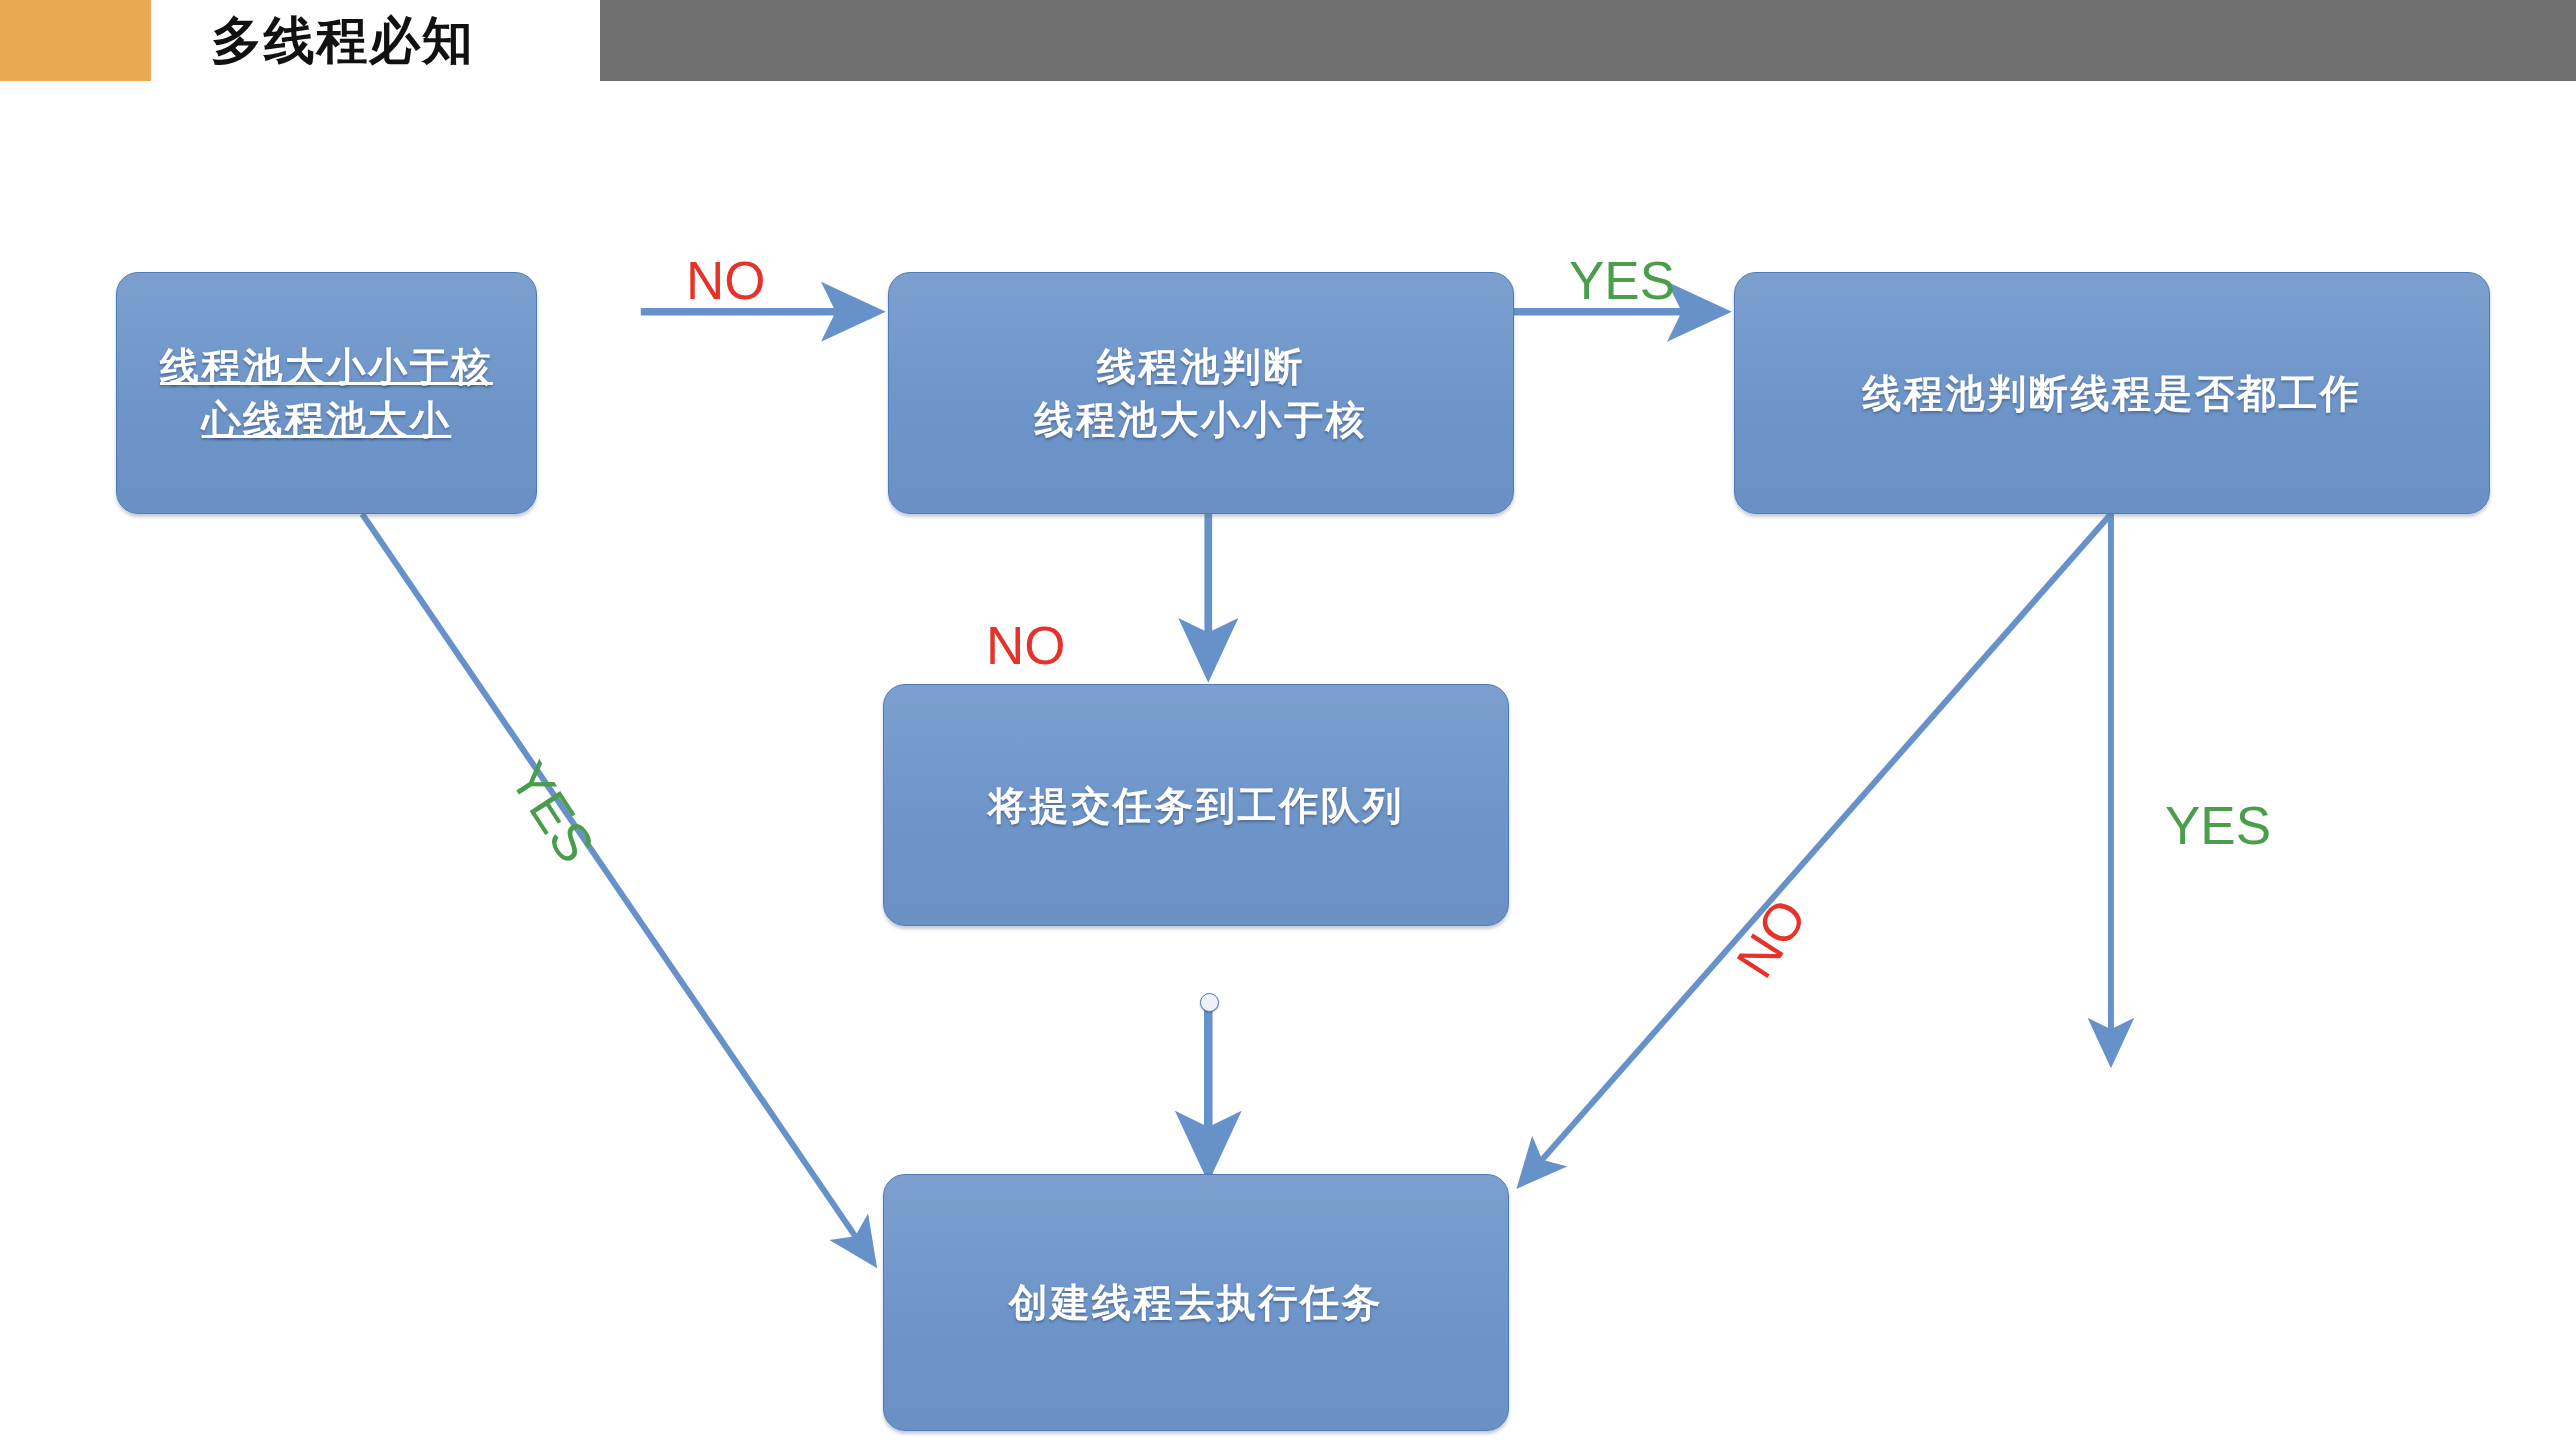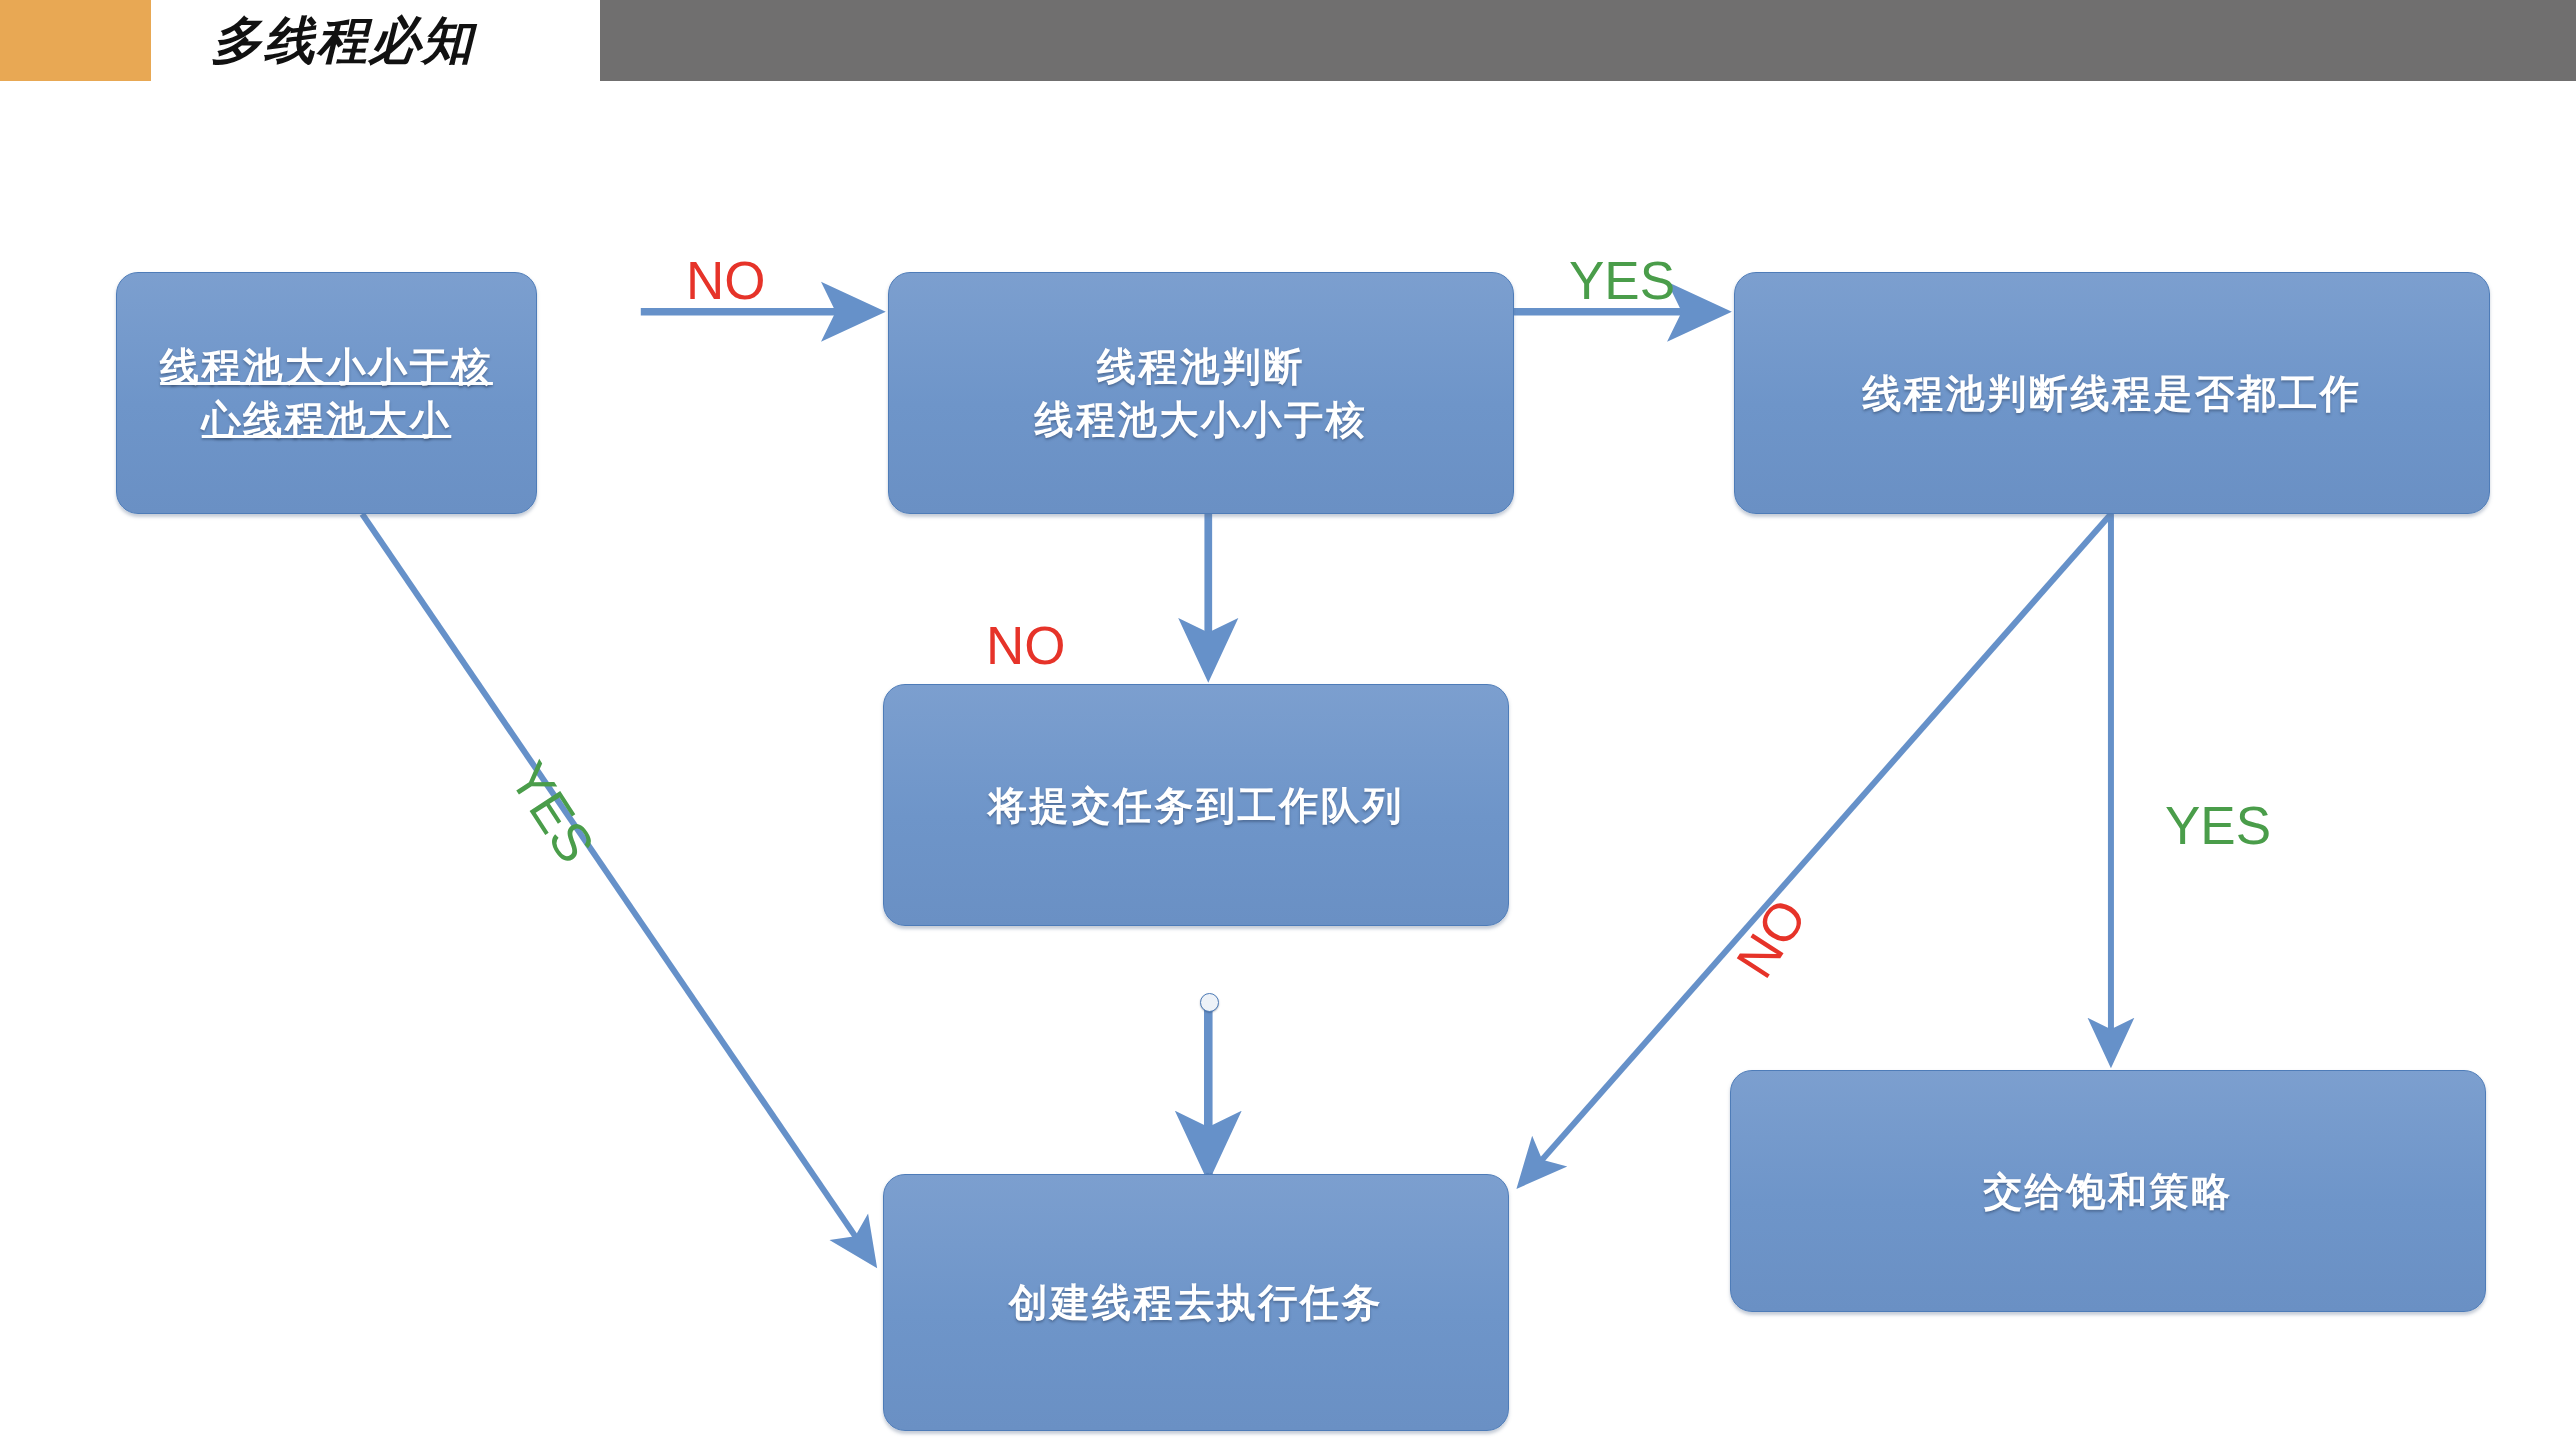--- a/index.html
+++ b/index.html
@@ -5,21 +5,21 @@
   html,body{margin:0;padding:0;background:#ffffff;}
   body{width:2576px;height:1446px;position:relative;overflow:hidden;
        font-family:"Liberation Sans","DejaVu Sans",sans-serif;}
 
   
   #header{position:absolute;left:0;top:0;width:2576px;height:82px;}
   #header-orange{position:absolute;left:0;top:0;width:151px;height:81px;background:#E8A854;}
   #header-gray{position:absolute;left:600px;top:0;width:1976px;height:81px;background:#706F6F;}
   #header-title{position:absolute;left:211px;top:5.1px;width:369px;height:72px;
       display:flex;align-items:center;font-size:51px;font-weight:700;color:#111111;
-      letter-spacing:1.7px;white-space:nowrap;font-style:italic;}
+      letter-spacing:1.7px;white-space:nowrap;}
 
   
   #canvas{position:absolute;left:0;top:82px;width:2576px;height:1363px;background:#ffffff;}
   #edges{position:absolute;left:0;top:0;width:2576px;height:1363px;}
 
   
   .node{position:absolute;box-sizing:border-box;
         background:linear-gradient(180deg,#7C9FCF 0%,#6E95C9 55%,#6A90C4 100%);
         border:1.7px solid #4E7CB8;border-radius:22px;
         box-shadow:0 2.6px 3.4px rgba(90,110,140,.35);
@@ -108,23 +108,20 @@
   </div>
 
   <div class="node" id="node-submit-queue">
     <span class="ln">将提交任务到工作队列</span>
   </div>
 
   <div class="node" id="node-create-thread">
     <span class="ln">创建线程去执行任务</span>
   </div>
 
-  <div class="node" id="node-saturation">
-    <span class="ln">交给饱和策略</span>
-  </div>
 
   <div class="elabel lbl-no" id="lbl-no-1">NO</div>
   <div class="elabel lbl-yes" id="lbl-yes-1">YES</div>
   <div class="elabel lbl-no" id="lbl-no-2">NO</div>
   <div class="elabel lbl-yes" id="lbl-yes-2">YES</div>
   <div class="elabel lbl-no" id="lbl-no-3">NO</div>
   <div class="elabel lbl-yes" id="lbl-yes-3">YES</div>
 
 </div>
 

